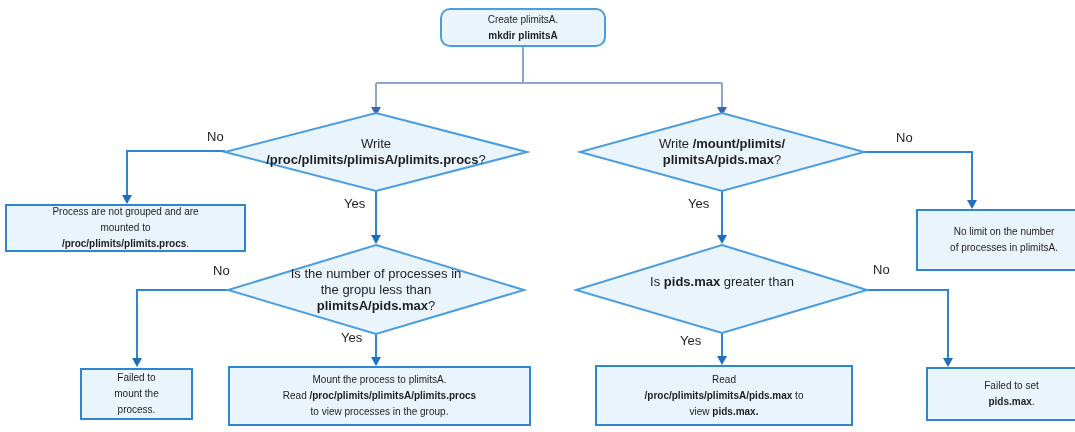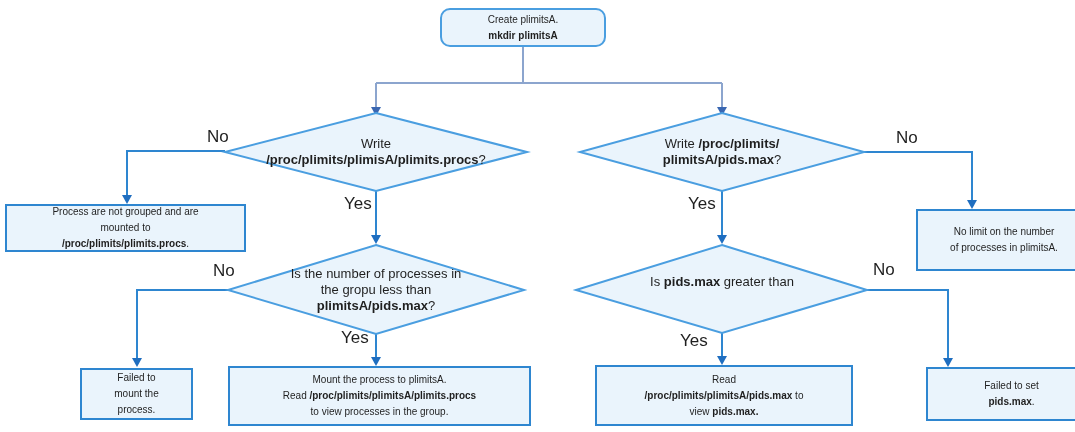--- a/index.html
+++ b/index.html
@@ -35,21 +35,21 @@
     position:absolute;
     display:flex;flex-direction:column;
     align-items:center;justify-content:space-between;
     text-align:center;
     font-size:13px;line-height:16px;
     background:transparent;border:none;
     pointer-events:none;
   }
   .edge-label{
     position:absolute;
-    font-size:17px;line-height:15px;
+    font-size:13px;line-height:15px;
     color:#1f1f1f;
     background:transparent;
   }
   b{font-weight:700;}
 </style>
 </head>
 <body>
 
 <div class="canvas">
 
@@ -93,21 +93,21 @@
   <div class="node start-node" style="left:440px;top:8px;width:166px;height:39px;">
       <div><span>Create plimitsA.</span></div>
       <div><b>mkdir plimitsA</b></div>
     </div>
 
   <div class="diamond-label" style="left:226px;top:136px;width:300px;">
       <div><span>Write</span></div>
       <div><b>/proc/plimits/plimisA/plimits.procs</b><span>?</span></div>
     </div>
   <div class="diamond-label" style="left:582px;top:136px;width:280px;">
-      <div><span>Write </span><b>/proc/plimits/</b></div>
+      <div><span>Write </span><b>/mount/plimits/</b></div>
       <div><b>plimitsA/pids.max</b><span>?</span></div>
     </div>
   <div class="diamond-label" style="left:226px;top:266px;width:300px;">
       <div><span>Is the number of processes in</span></div>
       <div><span>the gropu less than</span></div>
       <div><b>plimitsA/pids.max</b><span>?</span></div>
     </div>
   <div class="diamond-label" style="left:572px;top:274px;width:300px;">
       <div><span>Is </span><b>pids.max</b><span> greater than</span></div>
     </div>

